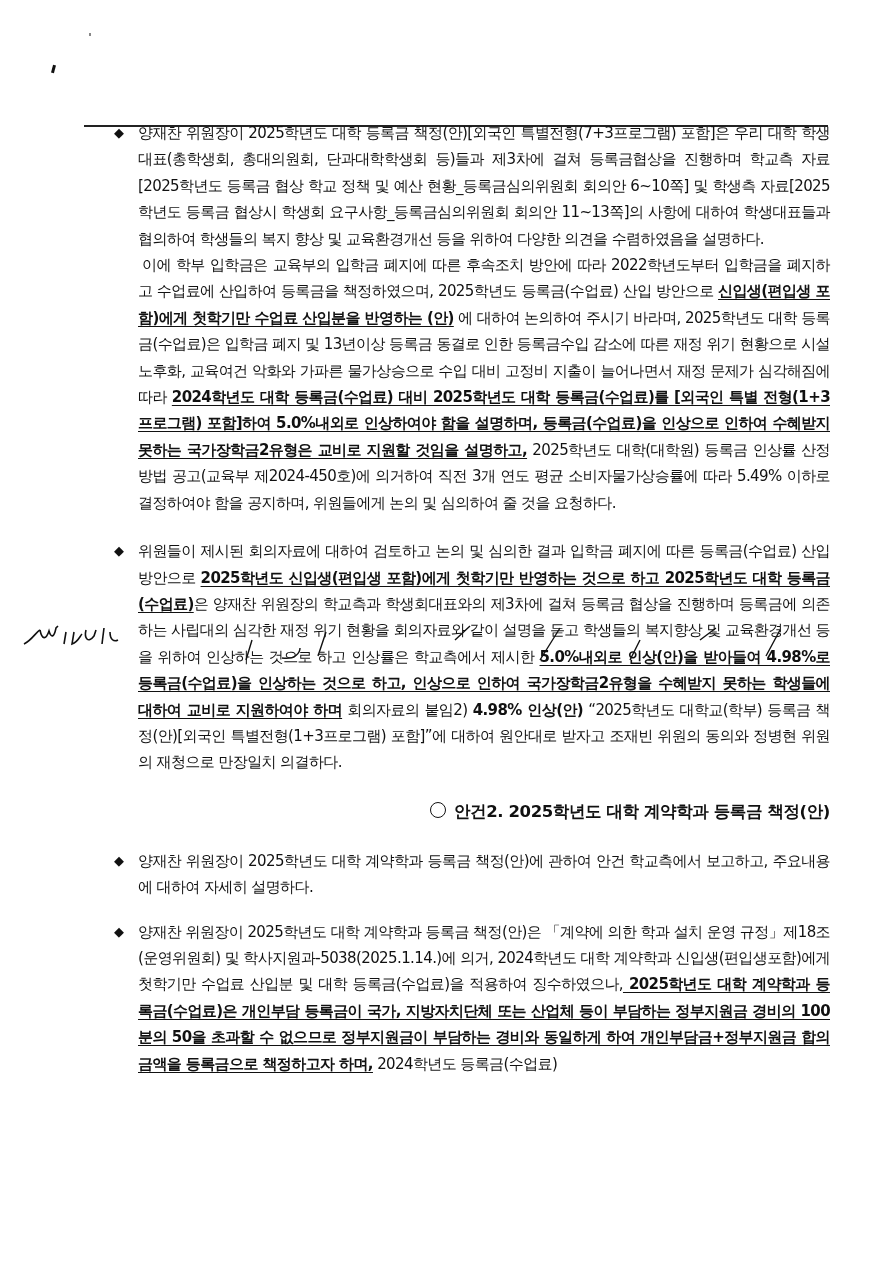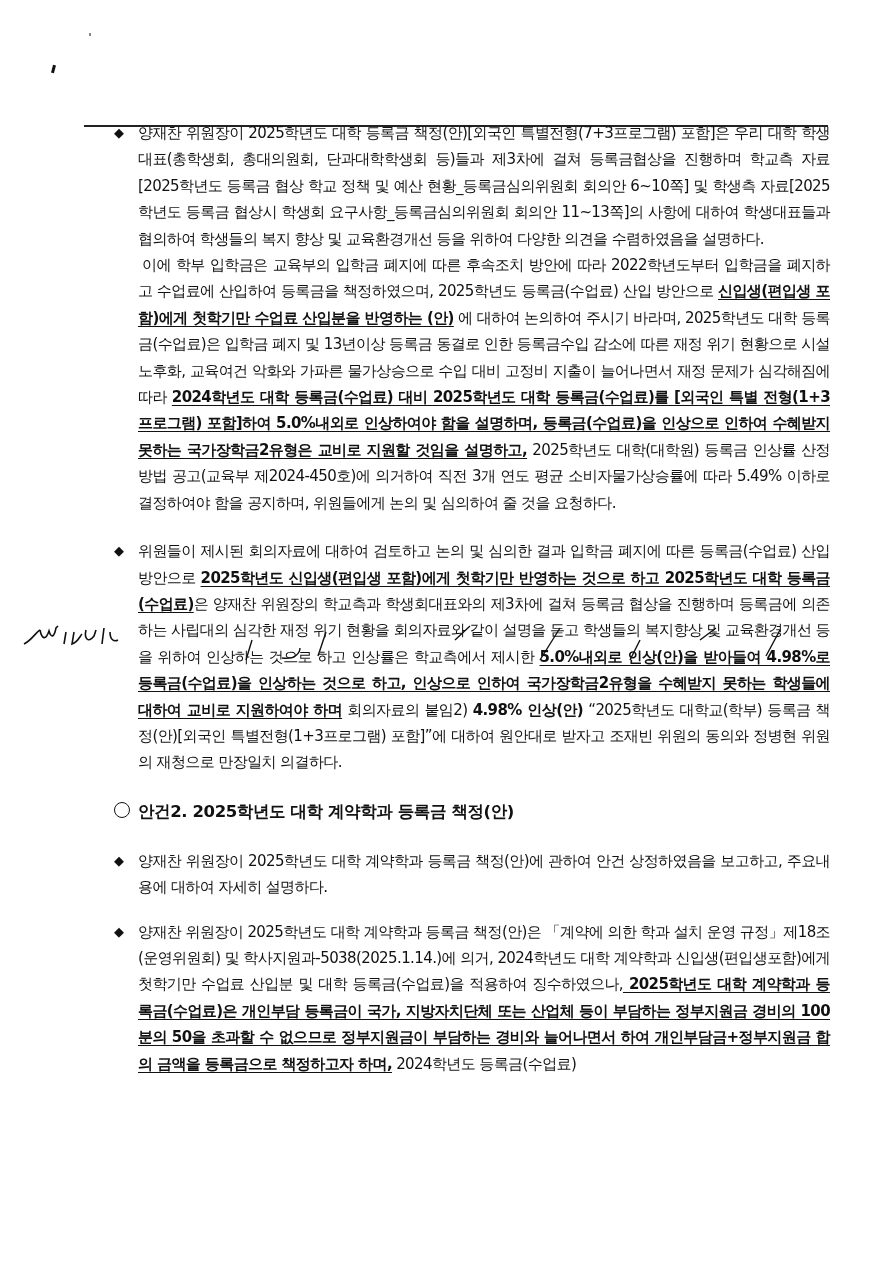--- a/index.html
+++ b/index.html
@@ -13,21 +13,21 @@
     .speck2 { left: 52px; top: 65px; width: 3px; height: 8px; transform: rotate(15deg); }
     .top-rule { position: absolute; left: 84px; top: 125px; width: 744px; height: 2px; background: #222; }
     .page { position: absolute; left: 114px; top: 120px; width: 716px; }
     .para { position: relative; font-size: 15px; line-height: 26.4px; letter-spacing: -0.6px; text-align: justify; padding-left: 24px; margin: 0; }
     .para .bullet { position: absolute; left: 0; top: 0; font-size: 13px; }
     .para.indent { text-indent: 4px; }
     .u { text-decoration: underline; text-underline-offset: 3px; }
     .b { font-weight: bold; }
     .gap-l { height: 22px; }
     .gap-m { height: 18px; }
-    .heading { font-size: 16.5px; font-weight: bold; letter-spacing: -0.4px; line-height: 28px; margin: 0; padding-left: 0; }
+    .heading { font-size: 16.5px; font-weight: bold; letter-spacing: -0.4px; line-height: 28px; margin: 0; padding-left: 0; text-align: right; }
     .heading .circle { display: inline-block; width: 14px; height: 14px; border: 1.6px solid #111; border-radius: 50%; vertical-align: -1px; margin-right: 8px; }
     .handwriting { position: absolute; left: 22px; top: 622px; width: 108px; height: 28px; }
     .strokes { position: absolute; left: 0; top: 0; pointer-events: none; }
   </style>
 </head>
 <body>
 
 <div class="speck speck1"></div>
 <div class="speck speck2"></div>
 <div class="top-rule"></div>
@@ -57,27 +57,27 @@
   <div class="gap-l"></div>
 
   <p class="heading">
     <span class="circle"></span><span>안건2. 2025학년도 대학 계약학과 등록금 책정(안)</span>
   </p>
 
   <div class="gap-l"></div>
 
   <p class="para">
     <span class="bullet">◆</span>
-    <span>양재찬 위원장이 2025학년도 대학 계약학과 등록금 책정(안)에 관하여 안건 상정하였음을 보고하고, 주요내용에 대하여 자세히 설명하다.</span>
+    <span>양재찬 위원장이 2025학년도 대학 계약학과 등록금 책정(안)에 관하여 안건 학교측에서 보고하고, 주요내용에 대하여 자세히 설명하다.</span>
   </p>
 
   <div class="gap-m"></div>
 
   <p class="para">
     <span class="bullet">◆</span>
-    <span>양재찬 위원장이 2025학년도 대학 계약학과 등록금 책정(안)은 「계약에 의한 학과 설치 운영 규정」제18조(운영위원회) 및 학사지원과-5038(2025.1.14.)에 의거, 2024학년도 대학 계약학과 신입생(편입생포함)에게 첫학기만 수업료 산입분 및 대학 등록금(수업료)을 적용하여 징수하였으나,</span><span class="u b"> 2025학년도 대학 계약학과 등록금(수업료)은 개인부담 등록금이 국가, 지방자치단체 또는 산업체 등이 부담하는 정부지원금 경비의 100분의 50을 초과할 수 없으므로 정부지원금이 부담하는 경비와 늘어나면서 하여 개인부담금+정부지원금 합의 금액을 등록금으로 책정하고자 하며,</span><span> 2024학년도 등록금(수업료)</span>
+    <span>양재찬 위원장이 2025학년도 대학 계약학과 등록금 책정(안)은 「계약에 의한 학과 설치 운영 규정」제18조(운영위원회) 및 학사지원과-5038(2025.1.14.)에 의거, 2024학년도 대학 계약학과 신입생(편입생포함)에게 첫학기만 수업료 산입분 및 대학 등록금(수업료)을 적용하여 징수하였으나,</span><span class="u b"> 2025학년도 대학 계약학과 등록금(수업료)은 개인부담 등록금이 국가, 지방자치단체 또는 산업체 등이 부담하는 정부지원금 경비의 100분의 50을 초과할 수 없으므로 정부지원금이 부담하는 경비와 동일하게 하여 개인부담금+정부지원금 합의 금액을 등록금으로 책정하고자 하며,</span><span> 2024학년도 등록금(수업료)</span>
   </p>
 
 </div>
 
 <svg class="strokes" width="893" height="1264">
   <path d="M252 640 L246 660 M326 632 L318 656 M455 640 L470 626 M540 660 L560 628 M640 640 L630 660 M700 640 L716 628 M766 656 L780 630 M282 658 C296 660 300 652 300 648" stroke="#111" stroke-width="1.4" fill="none"></path>
 </svg>
 
 </body></html>

